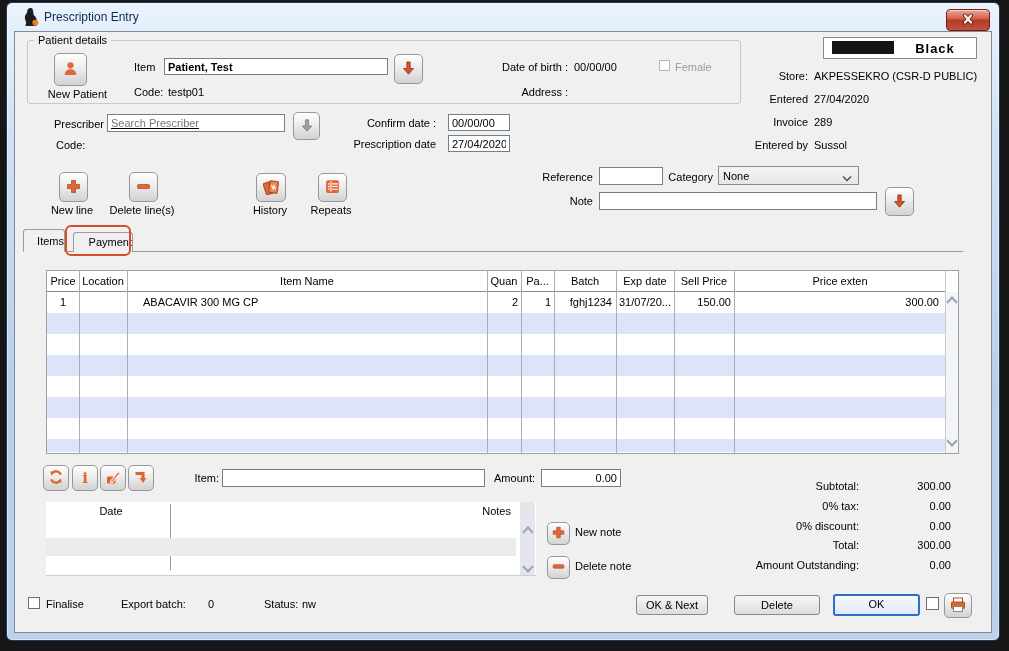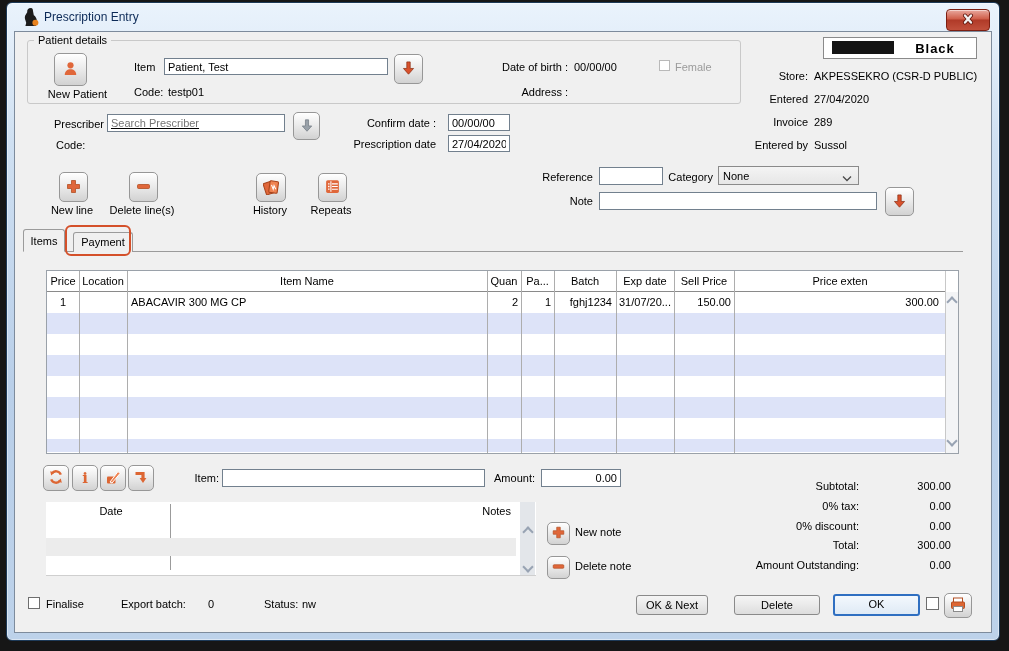--- a/index.html
+++ b/index.html
@@ -38,21 +38,21 @@
   .chev-up{transform:rotate(45deg)}.chev-down{transform:rotate(225deg)}
   .table{position:absolute;left:31px;top:238px;width:913px;height:184px;background:#fff;border:1px solid #9aa1a9;box-sizing:border-box}
   .thead{position:absolute;top:0;height:20px;line-height:20px;overflow:hidden;white-space:nowrap}
   .vline{position:absolute;top:0;bottom:0;width:1px;background:#adadad}
   .cell{position:absolute;top:21px;height:21px;line-height:21px;overflow:hidden;white-space:nowrap}
   .stripes{position:absolute;left:0;top:42px;width:898px;height:139px;
            background:repeating-linear-gradient(180deg,#dde3f8 0 21px,#ffffff 21px 42px)}
   .scrolltrack{position:absolute;background:#f3f4f6}
   .notes-box{position:absolute;left:31px;top:470px;width:490px;height:73px;background:#fff;border-bottom:1px solid #cfcfcf}
   .tab{position:absolute;background:#f0f0f0;border:1px solid #9b9b9b;border-bottom:none;
-       border-radius:3px 3px 0 0;text-align:center;cursor:pointer;box-sizing:border-box}
+       border-radius:3px 3px 0 0;text-align:right;cursor:pointer;box-sizing:border-box}
   .orange-ring{position:absolute;border:2px solid #d4502a;border-radius:6px;background:transparent;pointer-events:none}
 </style>
 </head>
 <body>
 
 <div class="page">
   <div class="window">
 
     <div class="abs" style="left:0;top:0;right:0;height:28px">
       <span class="abs" style="left:15px;top:4px;width:18px;height:20px">
@@ -80,21 +80,21 @@
       <div class="icon-btn" style="left:39px;top:21px;width:31px;height:31px">
         <span>
           <svg width="17" height="17" viewBox="0 0 16 16">
             <circle cx="8" cy="5" r="2.9" fill="#e0673a"></circle>
             <path d="M2.6 14 c0-3.4 2.4-5.3 5.4-5.3 s5.4 1.9 5.4 5.3 z" fill="#e0673a"></path>
           </svg>
         </span>
       </div>
       <span class="lbl c" style="left:25px;top:56px;width:75px">New Patient</span>
       <span class="lbl" style="left:119px;top:29px">Item</span>
-      <input class="input" style="left: 149px; top: 26px; width: 224px; height: 17px;" value="Patient, Test">
+      <input class="input" style="left: 149px; top: 26px; width: 224px; height: 17px; font-weight: bold;" value="Patient, Test">
       <div class="icon-btn" style="left:379px;top:22px;width:27px;height:28px">
         <span>
           <svg width="15" height="16" viewBox="0 0 16 16">
               <path d="M6.2 1.5 h3.6 v7 h3.6 L8 14.6 2.6 8.5 h3.6 z" fill="#d9512c" stroke="#8d3014" stroke-width="0.8"></path>
             </svg>
         </span>
       </div>
       <span class="lbl" style="left:119px;top:54px">Code:</span>
       <span class="lbl" style="left:153px;top:54px">testp01</span>
       <span class="lbl r" style="left:453px;top:29px;width:100px">Date of birth :</span>
@@ -217,21 +217,21 @@
         <div class="vline" style="left:474px"></div>
         <div class="vline" style="left:507px"></div>
         <div class="vline" style="left:569px"></div>
         <div class="vline" style="left:627px"></div>
         <div class="vline" style="left:687px"></div>
         <div class="vline" style="left:898px;background:#c8c8c8"></div>
 
         <div class="abs" style="left:0;top:21px;width:898px;height:21px">
           <span class="cell c" style="left:0;top:0;width:32px">1</span>
           <span class="cell" style="left:33px;top:0;width:46px"></span>
-          <span class="cell" style="left:84px;top:0;width:352px">ABACAVIR 300 MG CP</span>
+          <span class="cell" style="left:96px;top:0;width:352px">ABACAVIR 300 MG CP</span>
           <span class="cell r" style="left:440px;top:0;width:31px">2</span>
           <span class="cell r" style="left:474px;top:0;width:30px">1</span>
           <span class="cell r" style="left:507px;top:0;width:58px">fghj1234</span>
           <span class="cell" style="left:572px;top:0;width:54px">31/07/20...</span>
           <span class="cell r" style="left:629px;top:0;width:55px">150.00</span>
           <span class="cell r" style="left:690px;top:0;width:202px">300.00</span>
         </div>
 
         <div class="scrolltrack" style="left:899px;top:21px;width:12px;height:161px">
           <span class="chev chev-up abs" style="left:2px;top:6px"></span>

